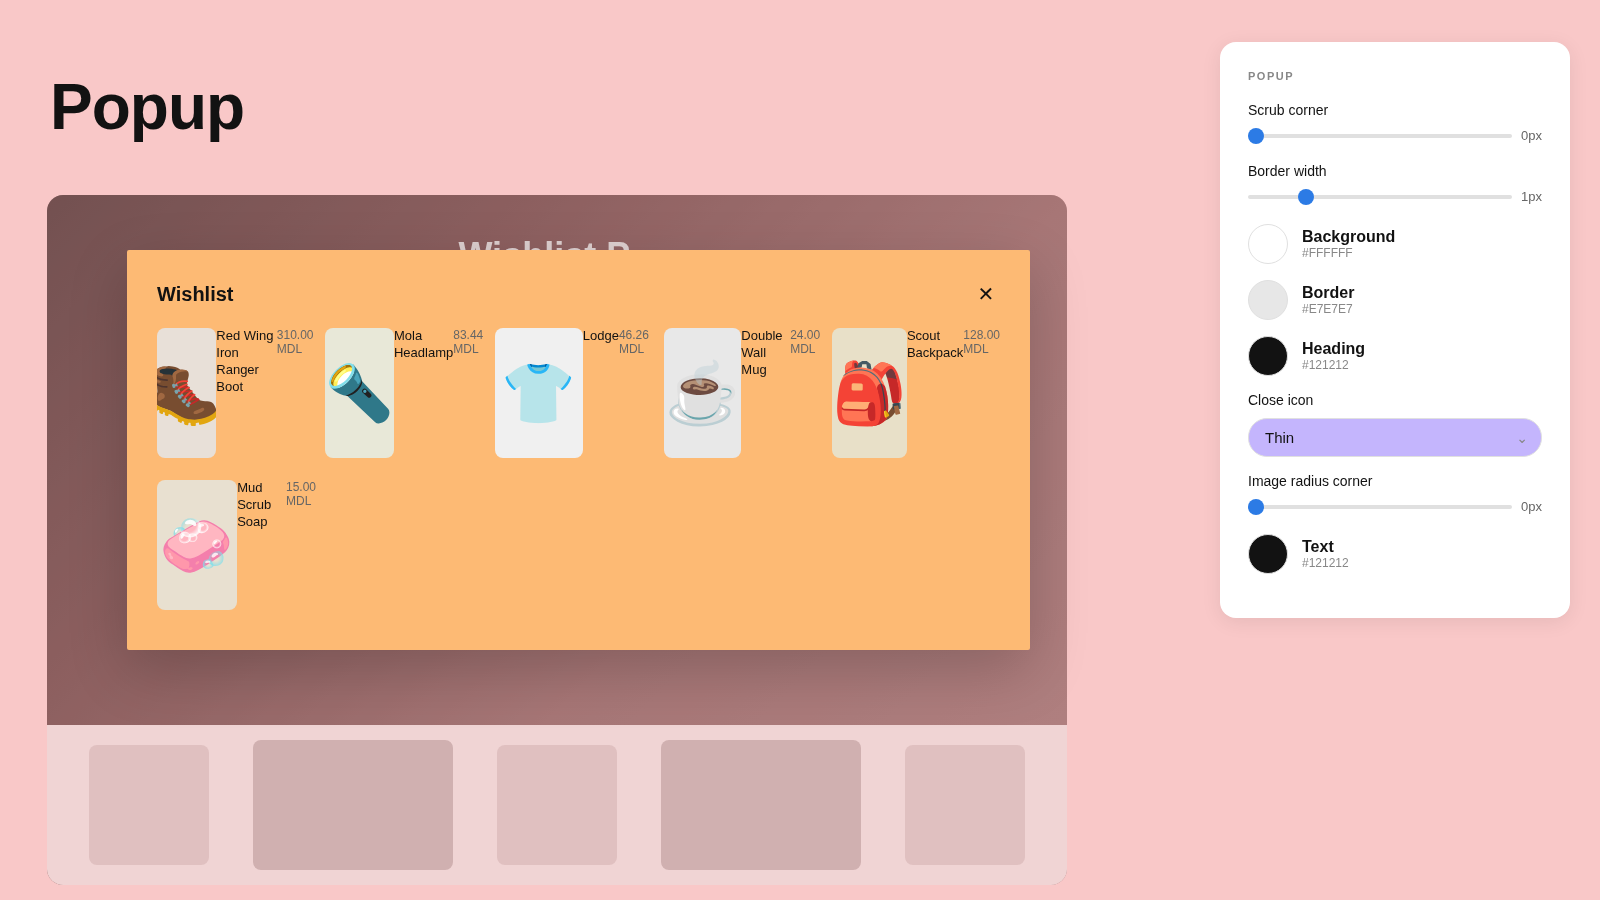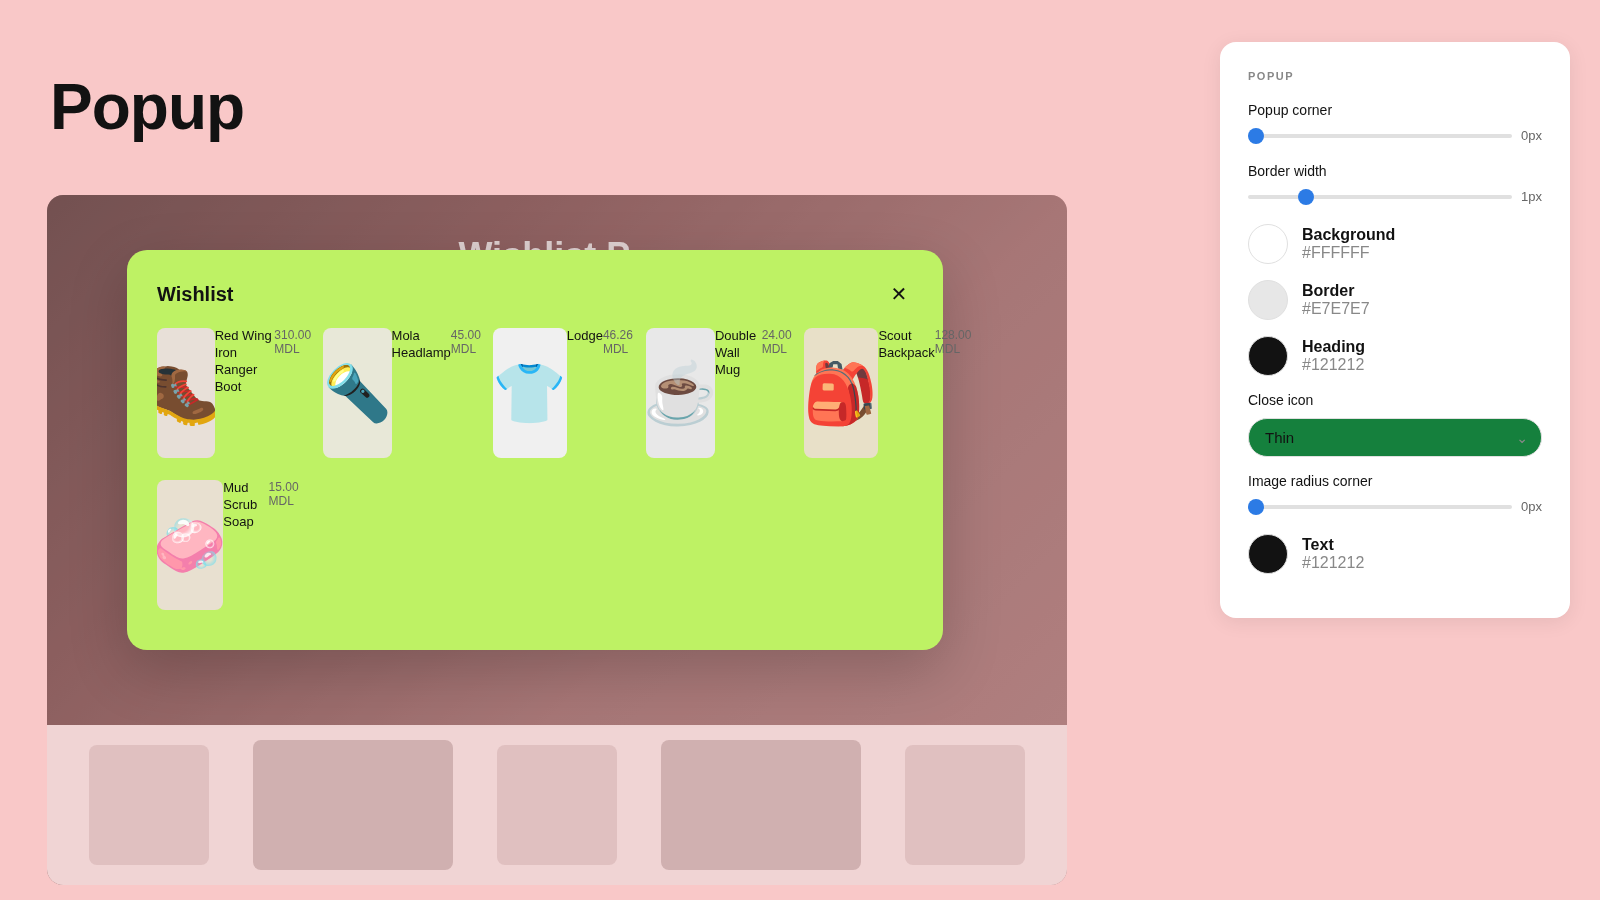--- a/index.html
+++ b/index.html
@@ -75,23 +75,23 @@
       width: 200px;
       height: 130px;
       background: #d0b0b0;
     }
 
     
     .popup-modal {
       position: absolute;
       top: 250px;
       left: 127px;
-      width: 816px;
-      background: #bef264;
-      border-radius: 20px;
+      width: 903px;
+      background: #fdba74;
+      border-radius: 2px;
       padding: 30px;
       box-shadow: 0 20px 60px rgba(0,0,0,0.2);
     }
 
     .popup-header {
       display: flex;
       justify-content: space-between;
       align-items: center;
       margin-bottom: 20px;
     }
@@ -292,35 +292,35 @@
       flex-direction: column;
     }
 
     .color-name {
       font-size: 16px;
       font-weight: 600;
       color: #121212;
     }
 
     .color-hex {
-      font-size: 16px;
+      font-size: 12px;
       color: #888;
     }
 
     .select-wrapper {
       position: relative;
       width: 100%;
     }
 
     select {
       width: 100%;
       padding: 10px 16px;
       font-size: 15px;
       color: #121212;
-      background: #15803d;
+      background: #c4b5fd;
       border: 1.5px solid #E0E0E0;
       border-radius: 19px;
       appearance: none;
       -webkit-appearance: none;
       cursor: pointer;
       outline: none;
     }
 
     .select-arrow {
       position: absolute;
@@ -363,21 +363,21 @@
 
   <div class="products-grid">
     <div class="product-card">
       <div class="product-image img-boot"></div>
       <span class="product-name">Red Wing Iron Ranger Boot</span>
       <span class="product-price">310.00 MDL</span>
     </div>
     <div class="product-card">
       <div class="product-image img-headlamp"></div>
       <span class="product-name">Mola Headlamp</span>
-      <span class="product-price">45.00 MDL</span>
+      <span class="product-price">83.44 MDL</span>
     </div>
     <div class="product-card">
       <div class="product-image img-tshirt"></div>
       <span class="product-name">Lodge</span>
       <span class="product-price">46.26 MDL</span>
     </div>
     <div class="product-card">
       <div class="product-image img-mug"></div>
       <span class="product-name">Double Wall Mug</span>
       <span class="product-price">24.00 MDL</span>
@@ -395,21 +395,21 @@
       <span class="product-name">Mud Scrub Soap</span>
       <span class="product-price">15.00 MDL</span>
     </div>
   </div>
 </div>
 
 <div class="right-panel">
   <div class="panel-section-title">POPUP</div>
 
   <div class="control-group">
-    <div class="control-label">Popup corner</div>
+    <div class="control-label">Scrub corner</div>
     <div class="slider-row">
       <input type="range" min="0" max="50" value="0" style="flex: 1 1 0%; accent-color: rgb(44, 123, 229);">
       <span class="slider-value">0px</span>
     </div>
   </div>
 
   <div class="control-group">
     <div class="control-label">Border width</div>
     <div class="slider-row">
       <input type="range" min="0" max="100" value="20" style="flex: 1 1 0%; accent-color: rgb(44, 123, 229);">

